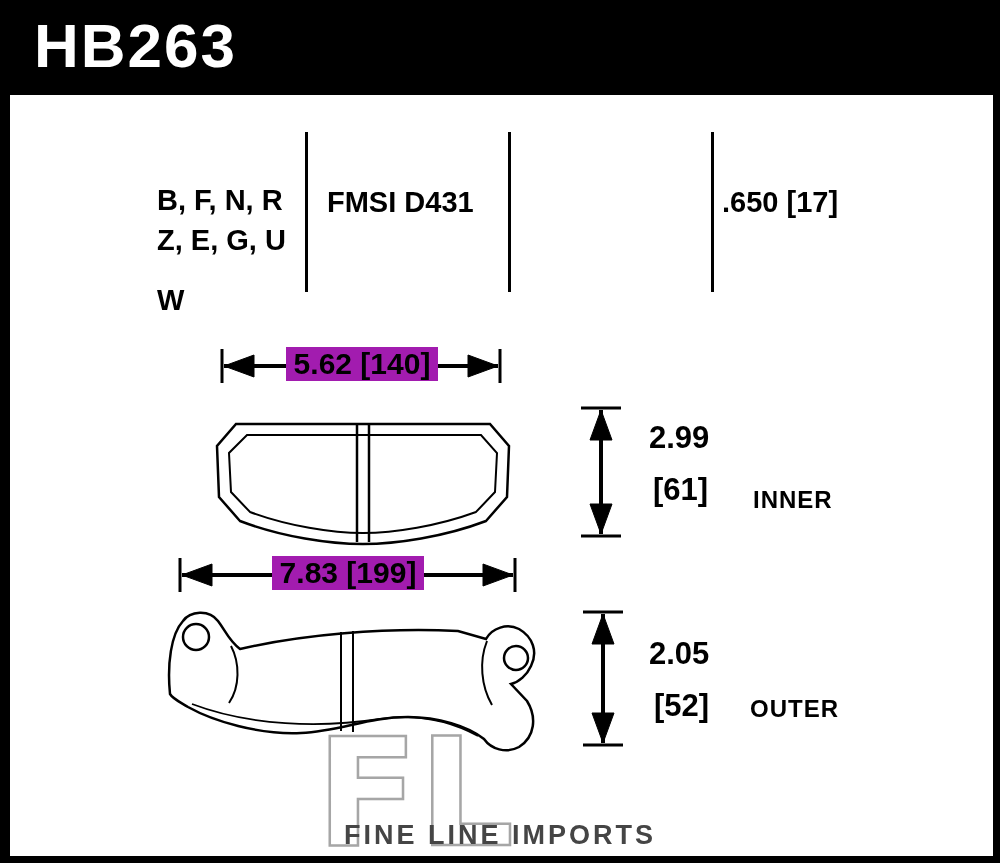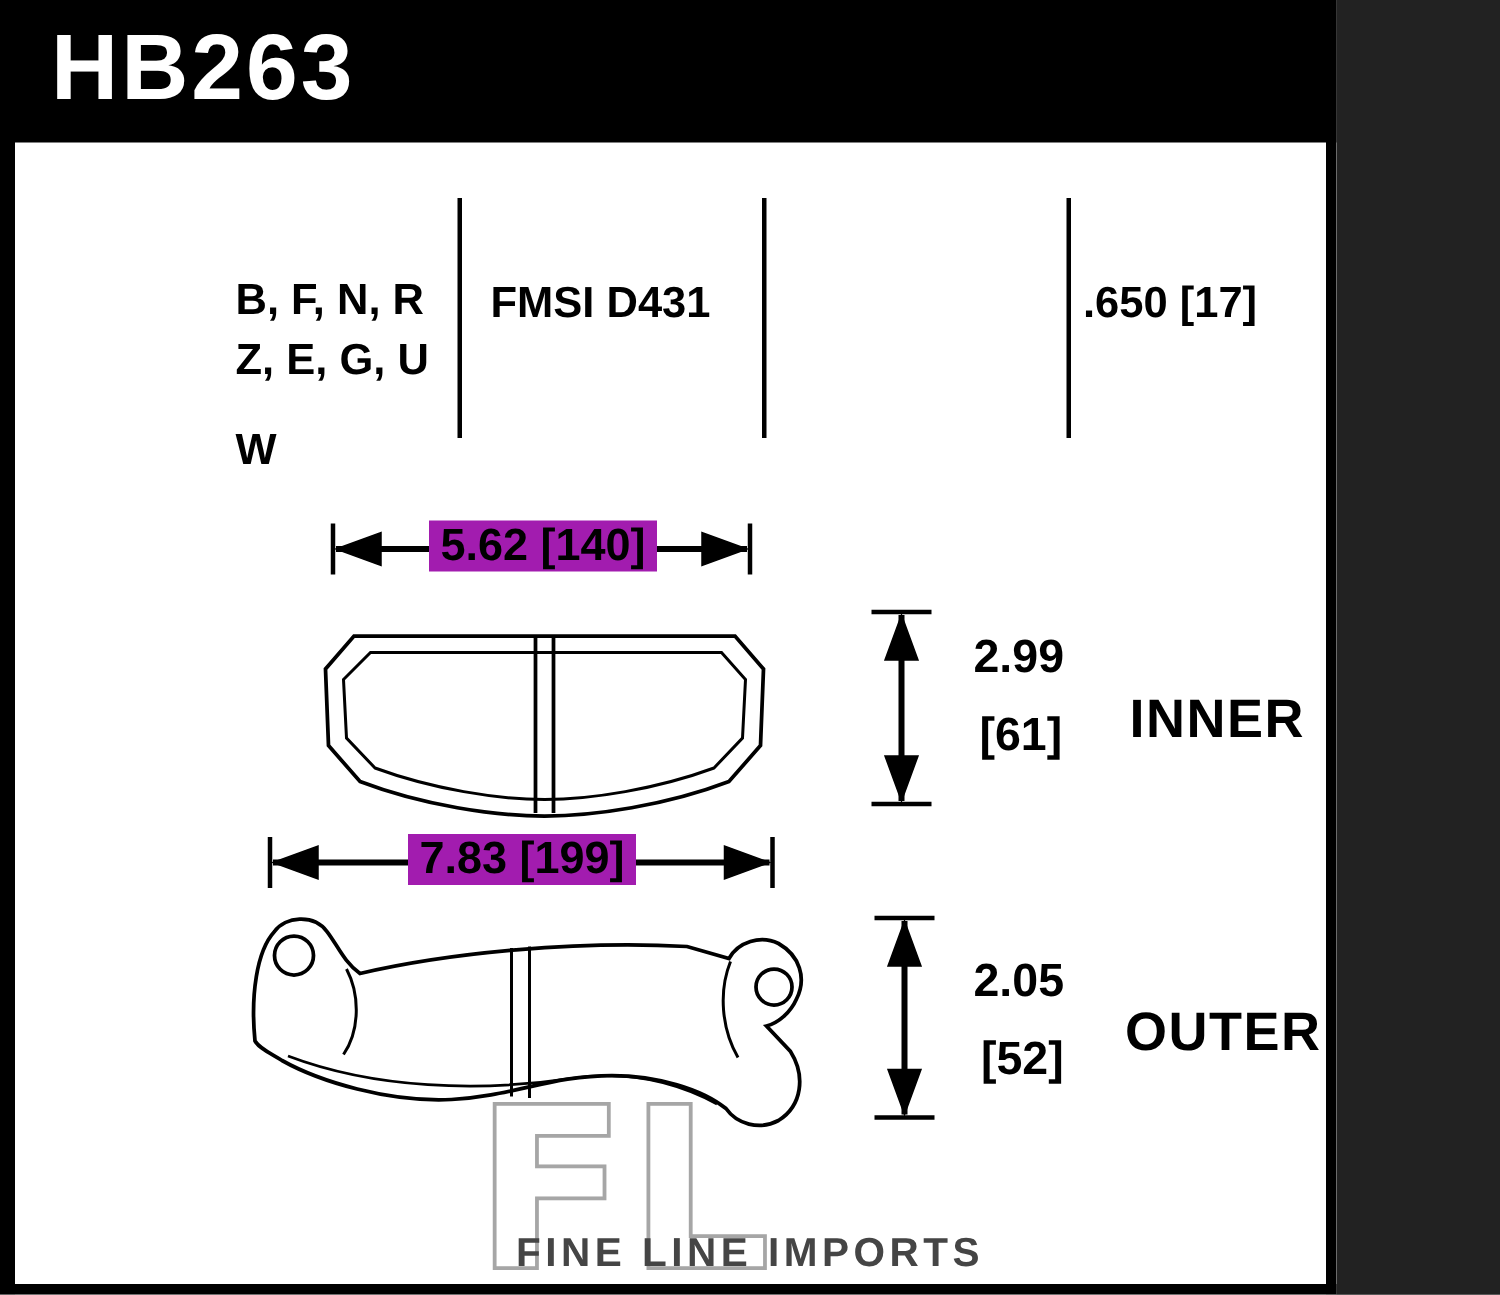--- a/index.html
+++ b/index.html
@@ -1,18 +1,18 @@
 <!DOCTYPE html>
 <html><head>
 <meta charset="utf-8">
 <style>
   html, body { margin: 0; padding: 0; background: #222; }
   .page {
     position: relative;
-    width: 891px;
+    width: 1000px;
     height: 863px;
     background: #ffffff;
     overflow: hidden;
     font-family: "Liberation Sans", sans-serif;
     font-weight: bold;
     color: #000;
   }
   .top-bar { position: absolute; left: 0; top: 0; width: 1000px; height: 95px; background: #000; }
   .border-left  { position: absolute; left: 0; top: 0; width: 10px; height: 863px; background: #000; }
   .border-right { position: absolute; right: 0; top: 0; width: 7px; height: 863px; background: #000; }
@@ -43,21 +43,21 @@
   }
   .dim-inner-width { left: 286px; top: 347px; width: 152px; }
   .dim-outer-width { left: 272px; top: 556px; width: 152px; }
 
   .dim-side { position: absolute; font-size: 31px; z-index: 2; white-space: nowrap; }
   .inner-in  { left: 649px; top: 420px; }
   .inner-mm  { left: 653px; top: 472px; }
   .outer-in  { left: 649px; top: 636px; }
   .outer-mm  { left: 654px; top: 688px; }
 
-  .pad-label { position: absolute; font-size: 36px; letter-spacing: 1px; z-index: 2; }
+  .pad-label { position: absolute; font-size: 24px; letter-spacing: 1px; z-index: 2; margin-top: 28px; }
   .label-inner { left: 753px; top: 458px; }
   .label-outer { left: 750px; top: 667px; }
 
   .footer-text {
     position: absolute; left: 0; top: 820px; width: 1000px;
     text-align: center; font-size: 27px; letter-spacing: 3px;
     color: #454545; z-index: 2;
   }
 </style>
 </head>

